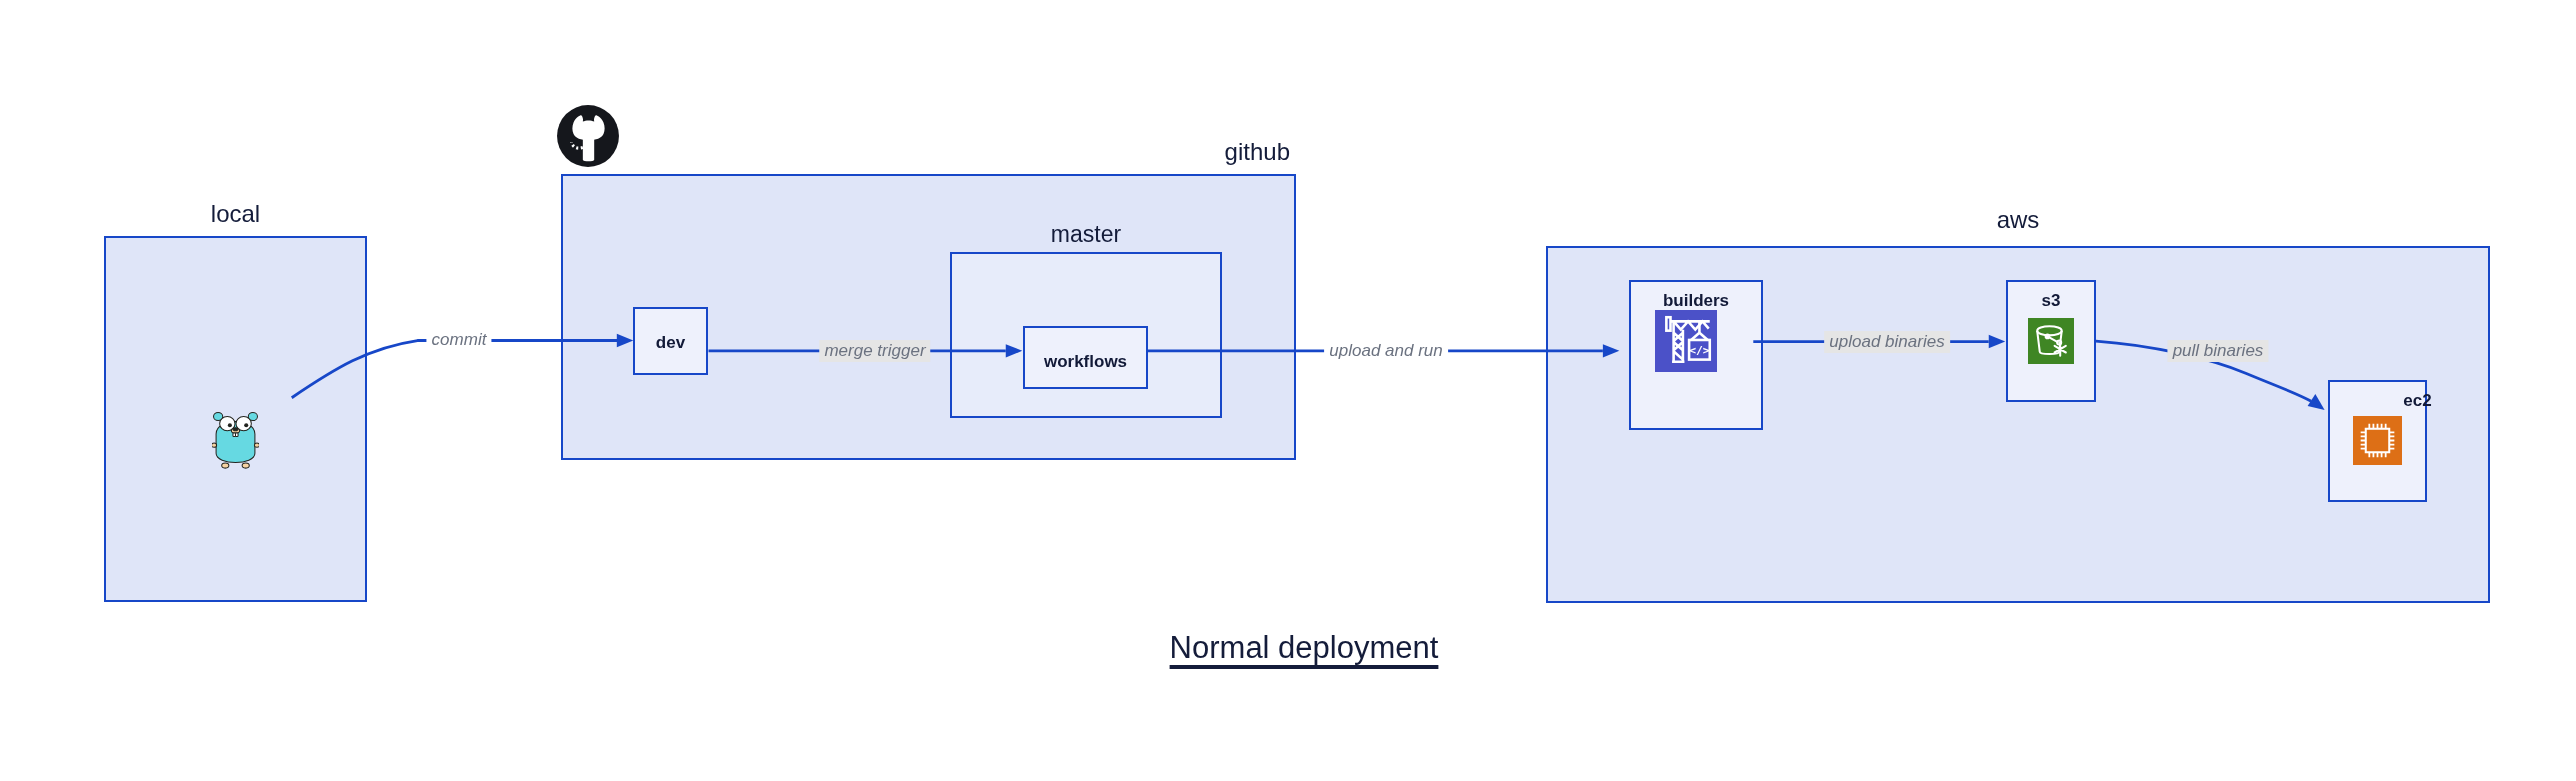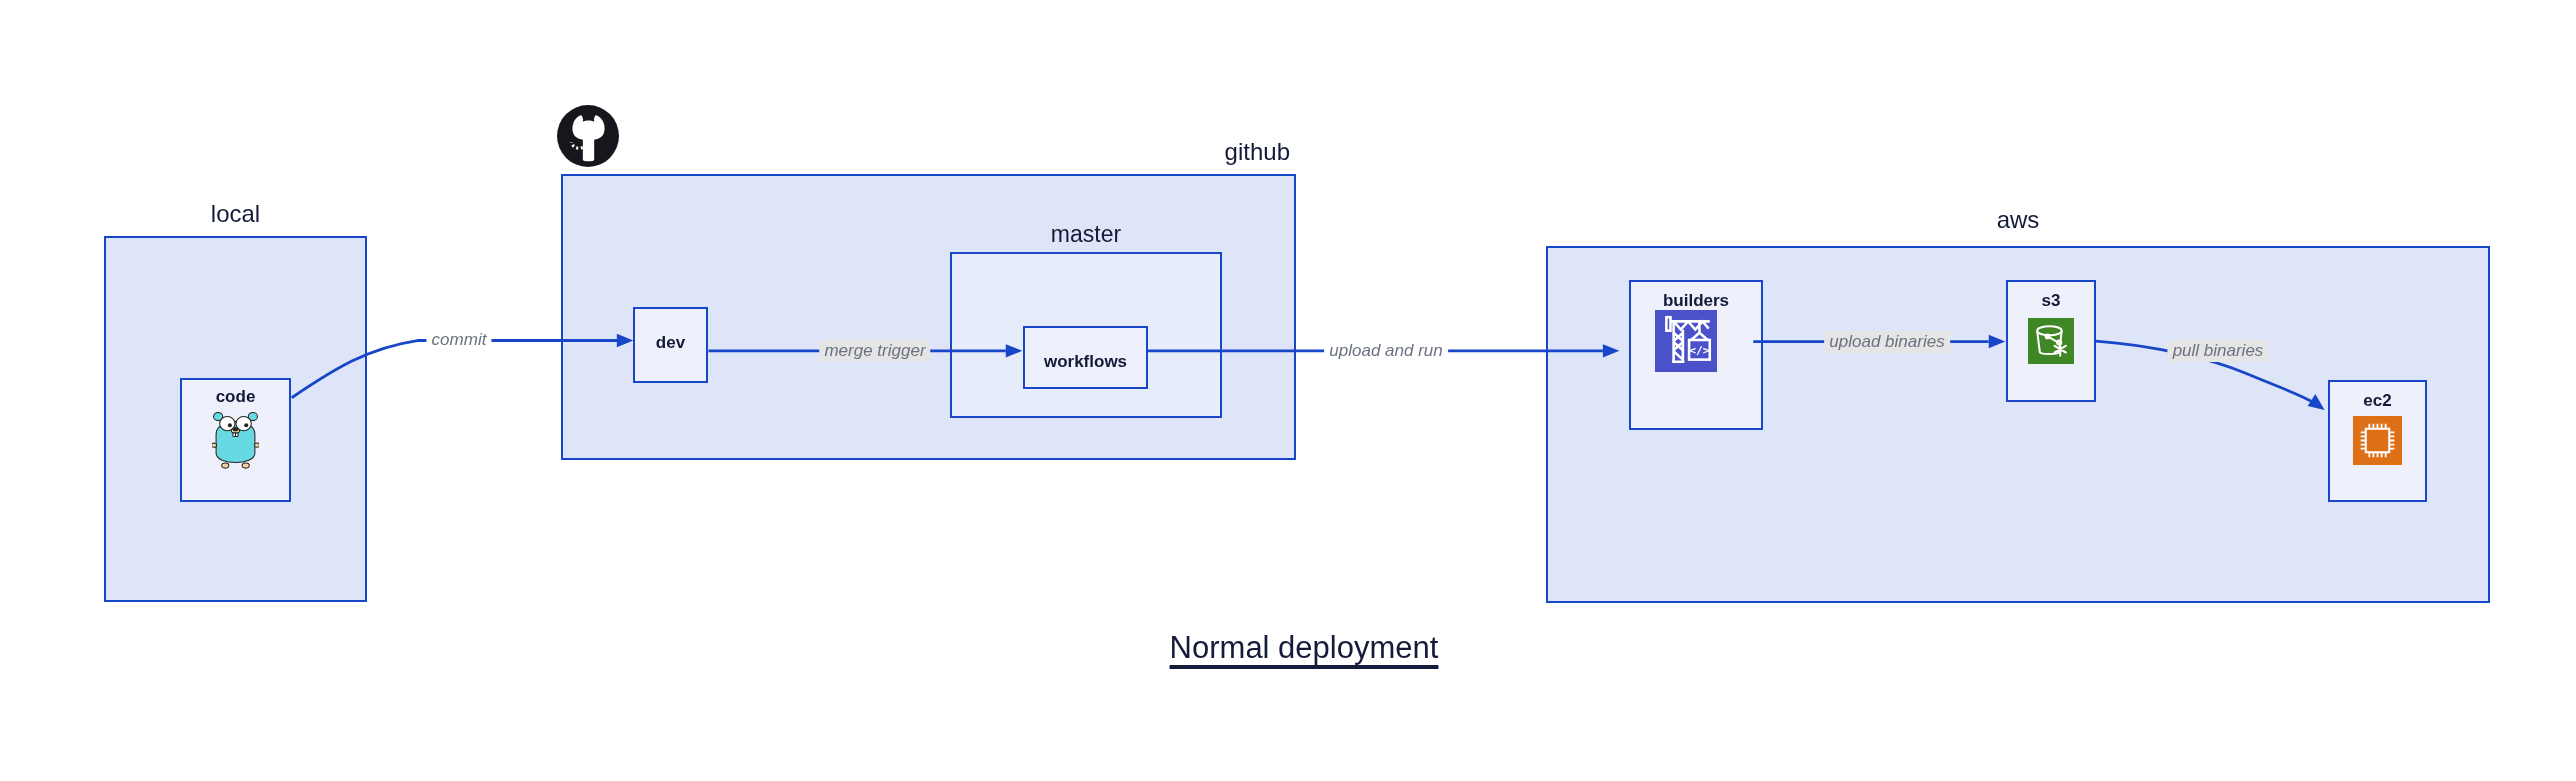--- a/index.html
+++ b/index.html
@@ -30,23 +30,20 @@
          text-decoration-color:#141c3a;}
 </style>
 </head>
 <body>
 
 <div class="canvas">
 
   <div class="glabel" style="left:104px;top:200px;width:263px;">local</div>
   <div class="gbox" style="left:104px;top:236px;width:263px;height:366px;"></div>
 
-  <div class="nbox" style="left:180px;top:378px;width:111px;height:124px;">
-    <div class="nlabel" style="top:7.2px;">code</div>
-  </div>
 
   <svg class="icon-abs" style="left:212px;top:408px;" width="47" height="62" viewBox="0 0 92 120">
     <g stroke="#23241f" stroke-width="2">
       <ellipse cx="12" cy="16" rx="9" ry="8" fill="#66d9e2"></ellipse>
       <ellipse cx="80" cy="16" rx="9" ry="8" fill="#66d9e2"></ellipse>
       <path d="M8,50 C8,18 84,18 84,50 L84,88 C84,112 8,112 8,88 Z" fill="#66d9e2"></path>
       <ellipse cx="30" cy="30" rx="15" ry="14" fill="#ffffff"></ellipse>
       <ellipse cx="62" cy="30" rx="15" ry="14" fill="#ffffff"></ellipse>
       <ellipse cx="46" cy="44" rx="8" ry="5" fill="#f6d2a2"></ellipse>
       <ellipse cx="46" cy="41" rx="4.5" ry="3" fill="#23241f"></ellipse>
@@ -63,21 +60,21 @@
 
   <svg class="icon-abs" style="left:556px;top:104px;" width="64" height="64" viewBox="0 0 124 124">
     <circle cx="62" cy="62" r="60" fill="#15171c"></circle>
     <path fill="#ffffff" d="M34,36 C38,26 46,22 49,22 C52,25 53,30 52,34 C58,31 68,31 74,34 C73,30 74,25 77,22 C80,22 88,26 92,36 C95,44 95,52 92,58 C88,66 78,70 63,70 C48,70 38,66 34,58 C31,52 31,44 34,36 Z"></path>
     <path fill="#ffffff" d="M52,66 L74,66 L74,108 C74,112 52,112 52,108 Z"></path>
     <path fill="none" stroke="#ffffff" stroke-width="6" stroke-dasharray="4 5" d="M52,84 C42,88 32,84 30,74"></path>
   </svg>
   <div class="glabel" style="left:1141px;top:138px;width:149px;text-align:right;">github</div>
   <div class="gbox" style="left:561px;top:174px;width:735px;height:286px;"></div>
 
-  <div class="nbox" style="left:633px;top:307px;width:75px;height:76px;">
+  <div class="nbox" style="left:633px;top:307px;width:75px;height:68px;">
     <div class="nlabel" style="top:24px;">dev</div>
   </div>
 
   <div class="glabel" style="left:950px;top:221px;width:272px;font-size:23px;">master</div>
   <div class="gbox mid" style="left:950px;top:252px;width:272px;height:166px;"></div>
 
   <div class="nbox" style="left:1023px;top:326px;width:125px;height:63px;">
     <div class="nlabel" style="top:24px;">workflows</div>
   </div>
 
@@ -110,21 +107,21 @@
       <path d="M38,36 L60,48"></path>
       <circle cx="38" cy="36" r="3.5" fill="#ffffff"></circle>
       <circle cx="61" cy="48" r="4"></circle>
     </g>
     <g stroke="#ffffff" stroke-width="4" stroke-linecap="round">
       <path d="M63,48 L63,74 M52,54.5 L74,67.5 M74,54.5 L52,67.5"></path>
     </g>
   </svg>
 
   <div class="nbox" style="left:2328px;top:380px;width:99px;height:122px;">
-    <div class="nlabel" style="top:9.3px;">ec2</div>
+    <div class="nlabel" style="top:9.3px;padding-left:40px;">ec2</div>
   </div>
   <svg class="icon-abs" style="left:2353px;top:416px;" width="49" height="49" viewBox="0 0 96 96">
     <rect x="0" y="0" width="96" height="96" fill="#dd6f16"></rect>
     <rect x="25" y="25" width="46" height="46" fill="none" stroke="#ffffff" stroke-width="4"></rect>
     <g stroke="#ffffff" stroke-width="3.5">
       <path d="M32,25 L32,15 M40,25 L40,15 M48,25 L48,15 M56,25 L56,15 M64,25 L64,15"></path>
       <path d="M32,71 L32,81 M40,71 L40,81 M48,71 L48,81 M56,71 L56,81 M64,71 L64,81"></path>
       <path d="M25,32 L15,32 M25,40 L15,40 M25,48 L15,48 M25,56 L15,56 M25,64 L15,64"></path>
       <path d="M71,32 L81,32 M71,40 L81,40 M71,48 L81,48 M71,56 L81,56 M71,64 L81,64"></path>
     </g>

